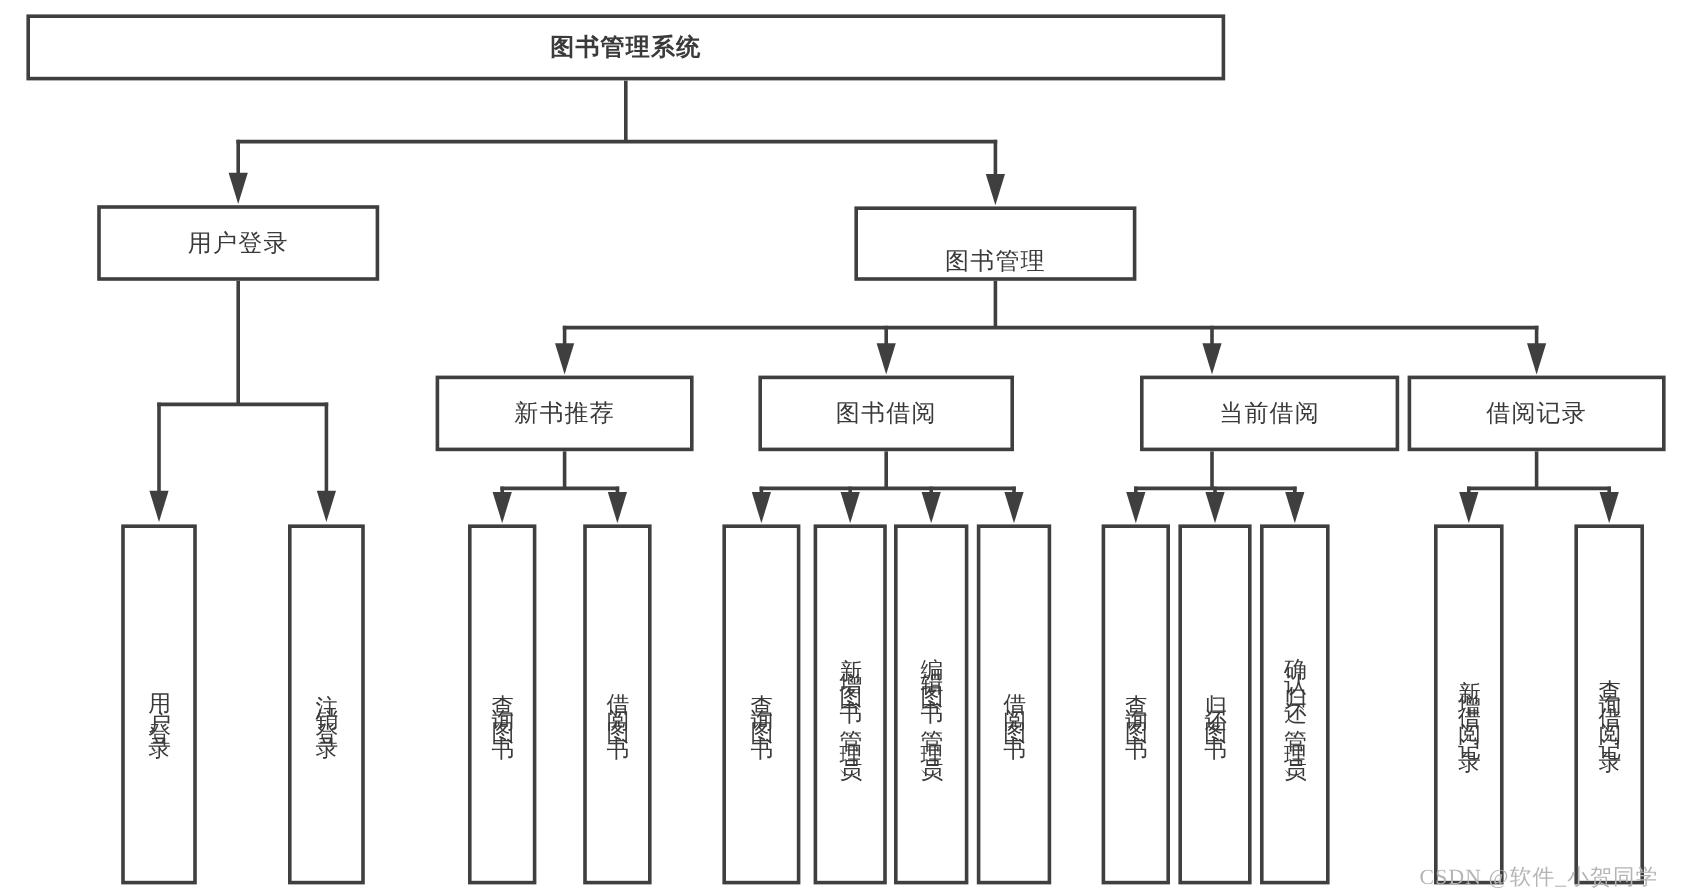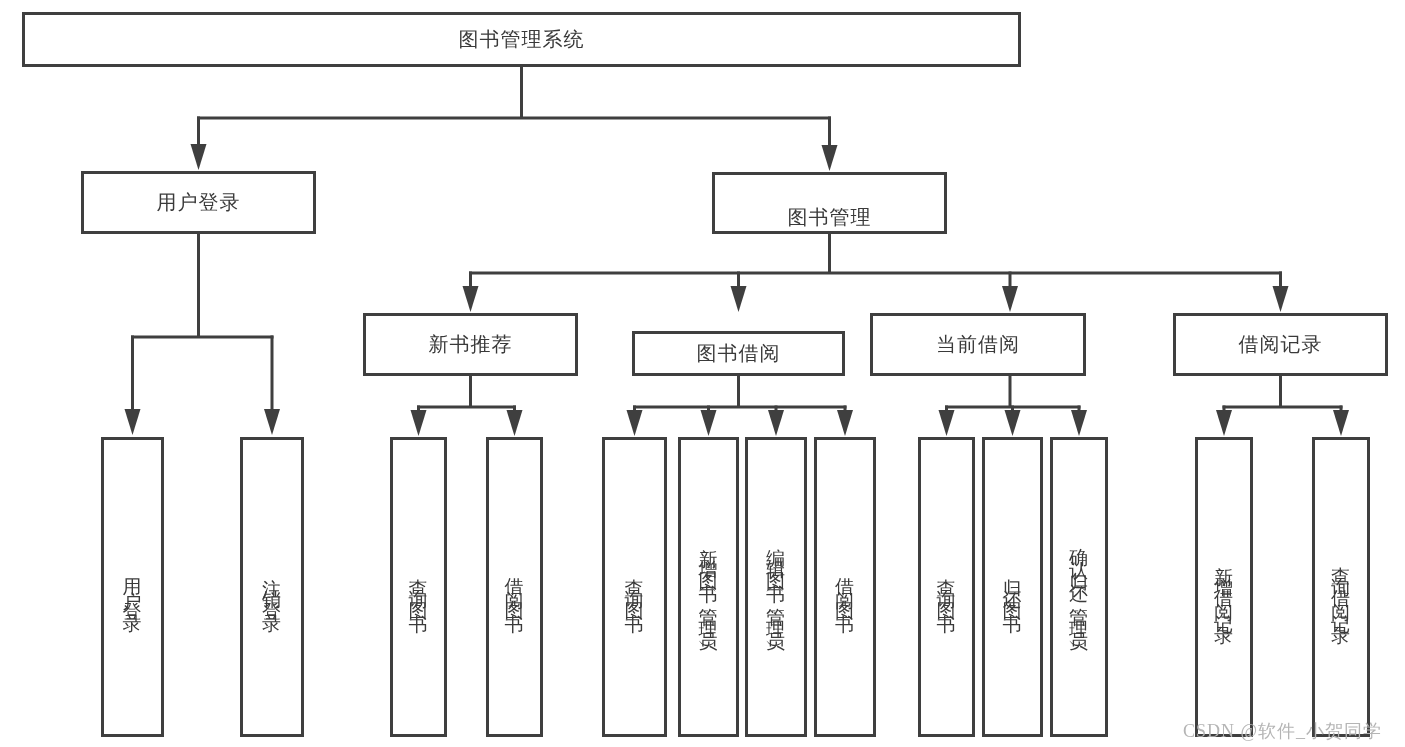--- a/index.html
+++ b/index.html
@@ -155,38 +155,38 @@
       <line x1="1222.5" y1="407" x2="1342.5" y2="407"></line>
       <line x1="1224" y1="405.5" x2="1224" y2="412"></line>
       <line x1="1341" y1="405.5" x2="1341" y2="412"></line>
     </g>
     <g stroke="none">
       <polygon points="1216,410 1232,410 1224,436"></polygon>
       <polygon points="1333,410 1349,410 1341,436"></polygon>
     </g>
   </svg>
 
-  <div class="node" style="left:22px; top:12px; width:999px; height:55px;">
+  <div class="node" style="left:22px; top:12px; width:999px; height:55px;font-weight:bold;">
     <span>图书管理系统</span>
   </div>
 
   <div class="node" style="left:81px; top:171px; width:235px; height:63px;">
     <span>用户登录</span>
   </div>
   <div class="node" style="left:712px; top:172px; width:235px; height:62px;align-items:flex-end;">
     <span>图书管理</span>
   </div>
 
   <div class="node" style="left:363px; top:313px; width:215px; height:63px;">
     <span>新书推荐</span>
   </div>
-  <div class="node" style="left:632px; top:313px; width:213px; height:45px;margin-top:18px;">
+  <div class="node" style="left:632px; top:313px; width:213px; height:63px;">
     <span>图书借阅</span>
   </div>
-  <div class="node" style="left:870px; top:313px; width:216px; height:63px;">
+  <div class="node" style="left:950px; top:313px; width:216px; height:63px;">
     <span>当前借阅</span>
   </div>
   <div class="node" style="left:1173px; top:313px; width:215px; height:63px;">
     <span>借阅记录</span>
   </div>
 
   <div class="leaf" style="left:101px; top:437px; width:63px; height:300px;">
     <span>用户登录</span>
   </div>
   <div class="leaf" style="left:240px; top:437px; width:64px; height:300px;">

